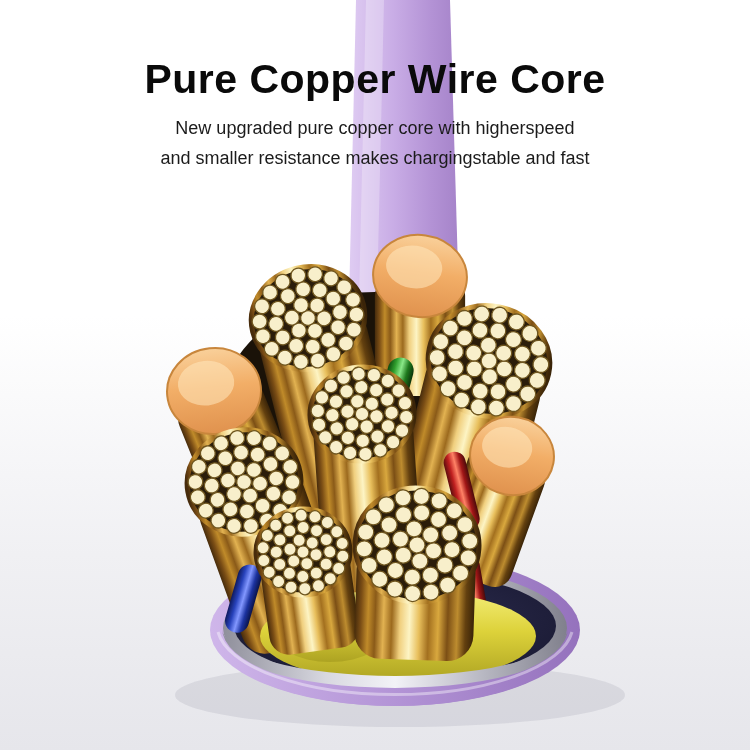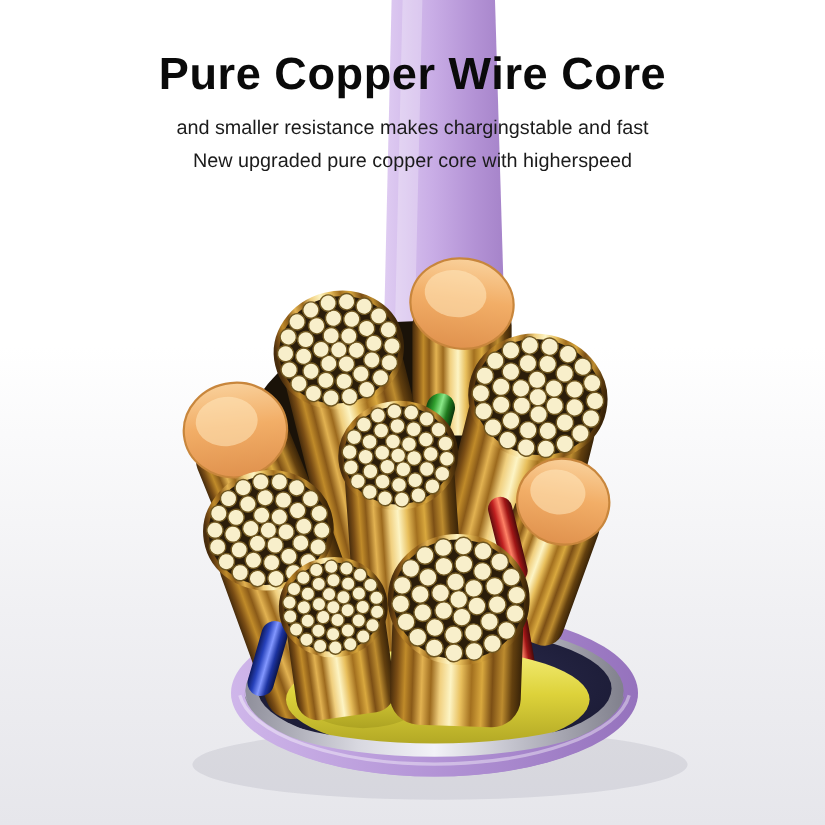--- a/index.html
+++ b/index.html
@@ -4,21 +4,21 @@
 <style>
   html,body{margin:0;padding:0;background:#fff;}
   .stage{
     position:relative;width:750px;height:750px;overflow:hidden;
     background:linear-gradient(180deg,#ffffff 0%,#ffffff 42%,#f0f0f3 74%,#e6e6eb 100%);
     font-family:"Liberation Sans",sans-serif;
   }
   .illustration{position:absolute;left:0;top:0;width:750px;height:750px;z-index:1;}
   .header{position:absolute;top:44px;left:0;width:100%;text-align:center;z-index:2;}
   .header h1{
-    margin:0 0 12px 0;font-size:41px;font-weight:bold;color:#0a0a0a;letter-spacing:.5px;
+    margin:12px 0 12px 0;font-size:41px;font-weight:bold;color:#0a0a0a;letter-spacing:.5px;
   }
   .header p{
     margin:3px 0;font-size:18px;line-height:1.5;color:#1b1b1b;font-weight:400;
   }
 </style>
 </head>
 <body>
 
 <div class="stage">
 
@@ -416,17 +416,17 @@
           </g>
         </g>
         <path d="M222 628 A173 64 0 0 0 568 628 A173 48 0 0 1 222 628 Z" fill="url(#sil)"></path>
         <path d="M210 628 A185 78 0 0 0 580 628 A185 60 0 0 1 210 628 Z" fill="url(#pur)"></path>
         <path d="M218 632 A178 70 0 0 0 572 632" stroke="rgba(255,255,255,0.4)" stroke-width="3" fill="none"></path>
       </g>
   </svg>
 
   <div class="header">
     <h1>Pure Copper Wire Core</h1>
+    <p>New upgraded pure copper core with higherspeed</p>
     <p>and smaller resistance makes chargingstable and fast</p>
-    <p>New upgraded pure copper core with higherspeed</p>
   </div>
 
 </div>
 
 </body></html>

